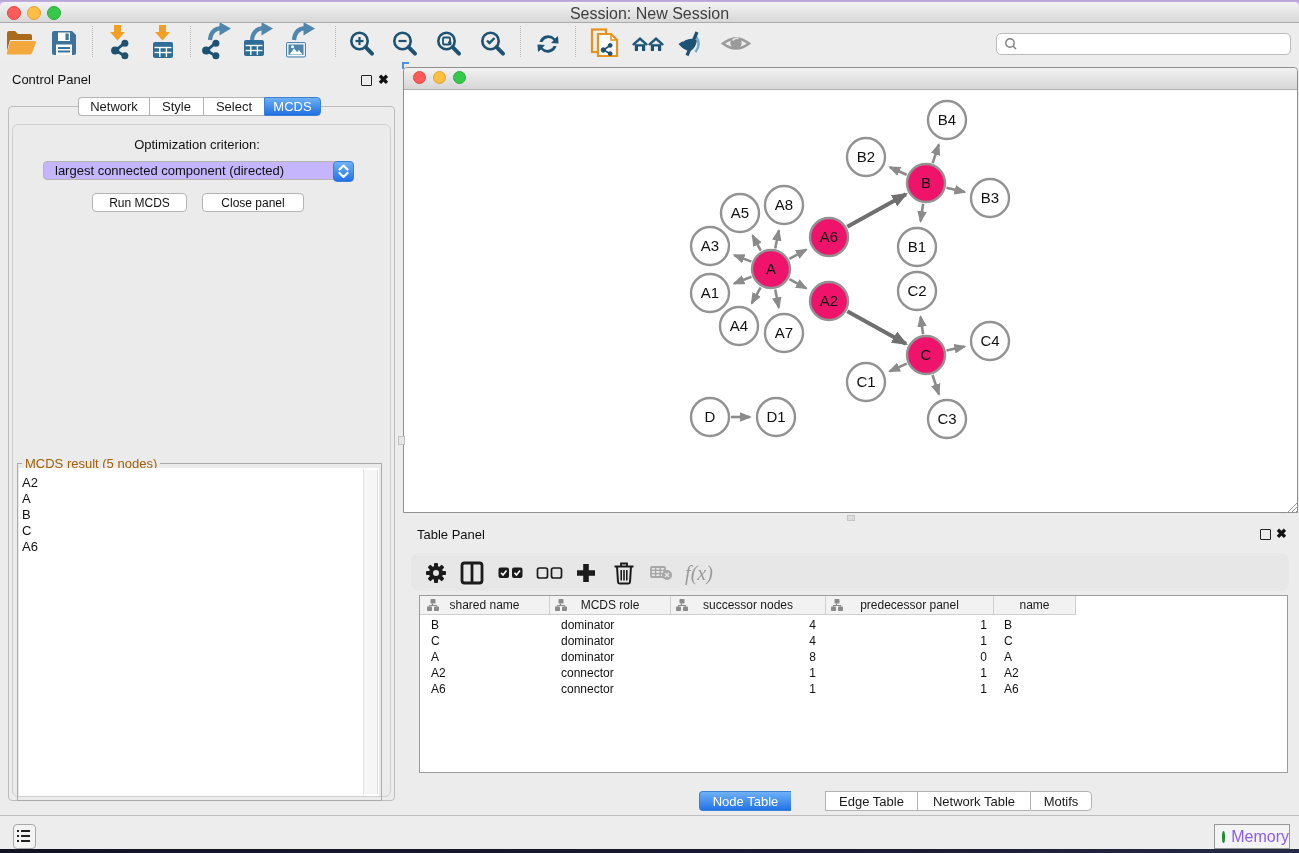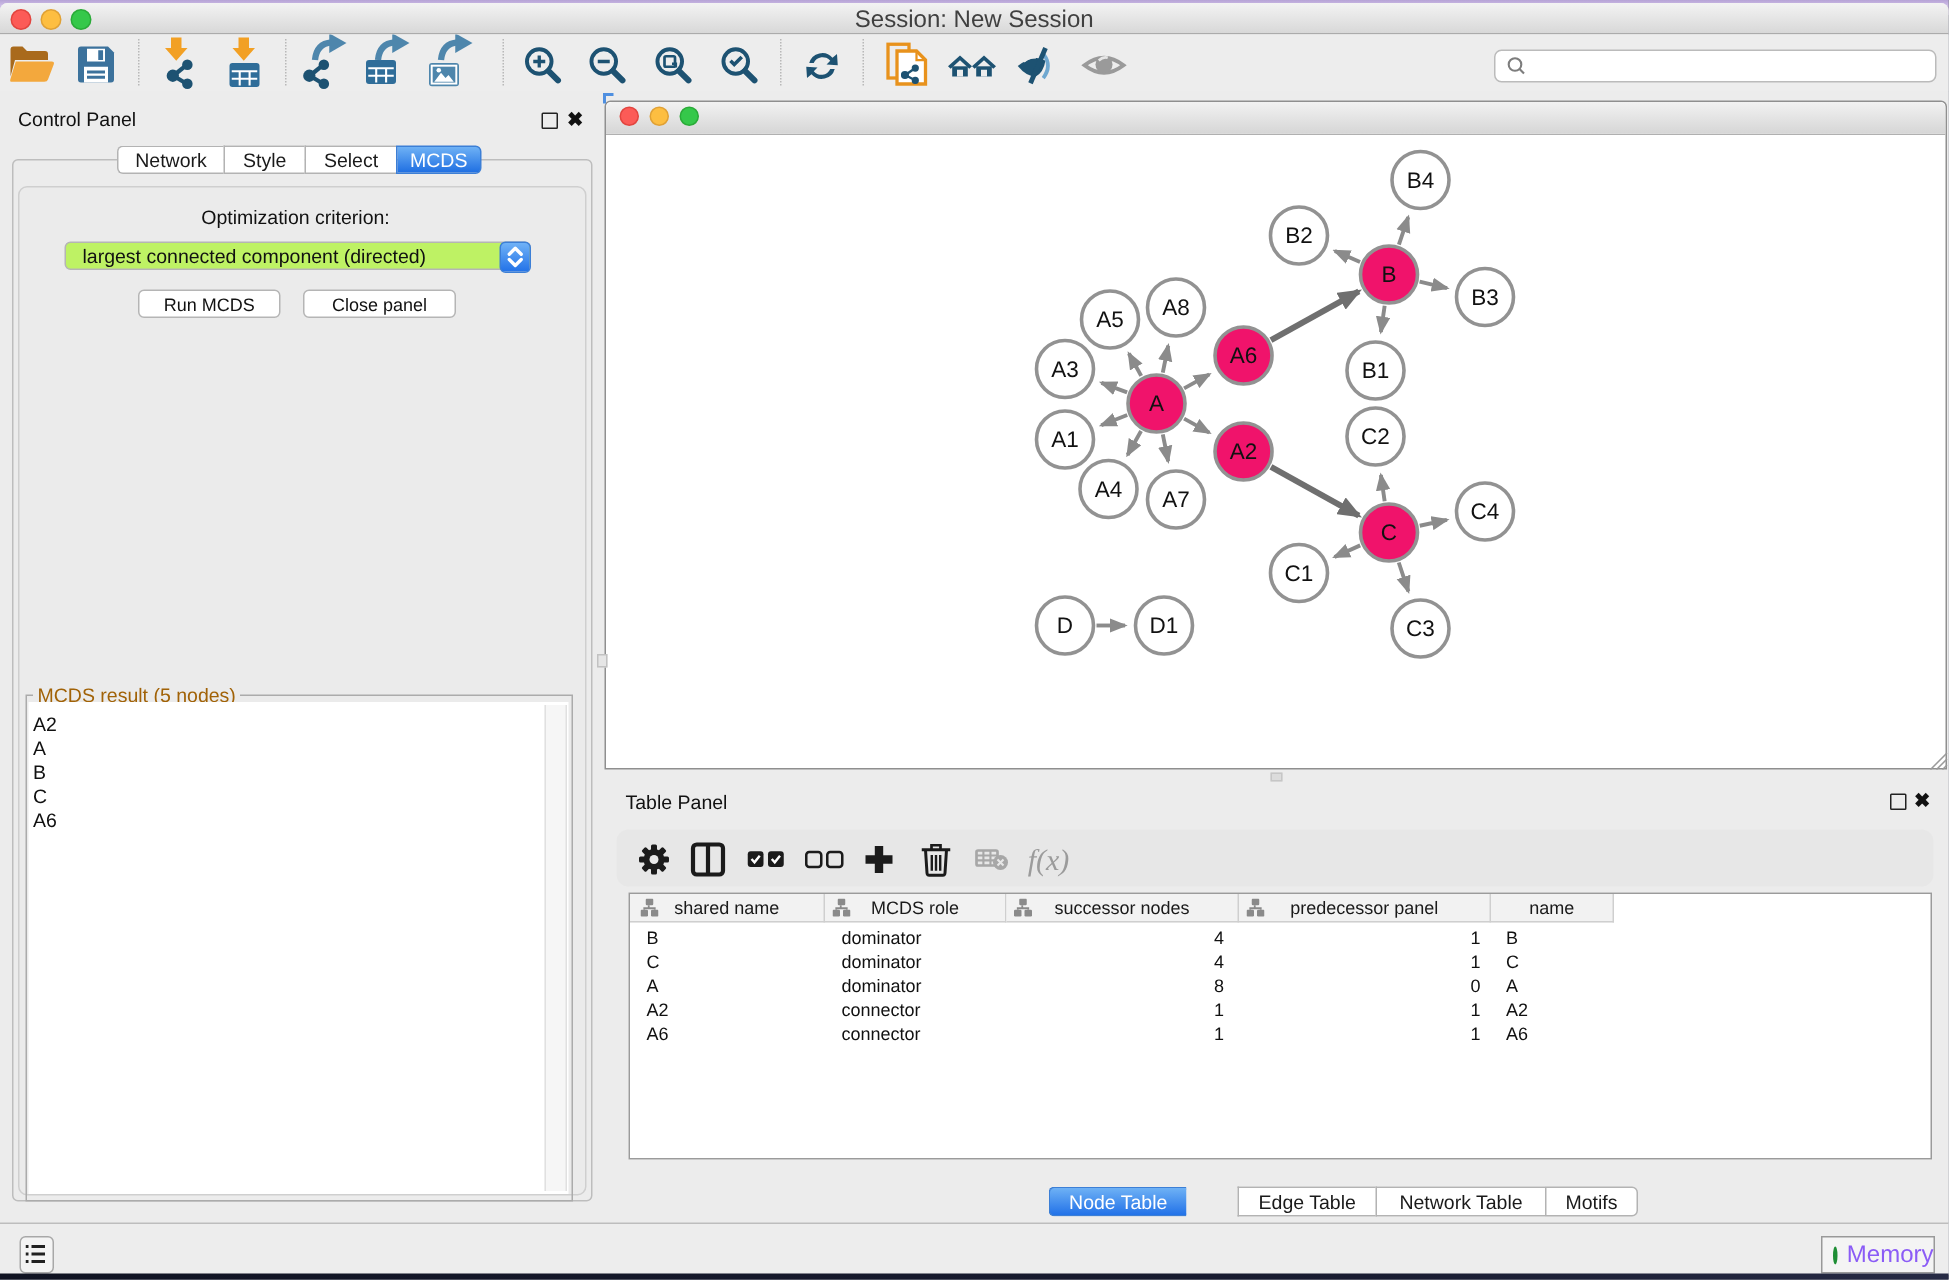--- a/index.html
+++ b/index.html
@@ -205,21 +205,21 @@
       <div class="abs xbtn" style="left:378px;top:14px;">✖</div>
       <div id="tabpaneA" class="abs" style="top:45px;"></div>
       <div id="tabpaneB" class="abs" style="top:63px;"></div>
       <div class="abs tabrow" style="left:78px;top:36px;">
         <div class="tab first" style="width:71px;">Network</div>
         <div class="tab" style="width:54px;">Style</div>
         <div class="tab" style="width:61px;">Select</div>
         <div class="tab last sel" style="width:57px;">MCDS</div>
       </div>
       <div class="abs" style="left:0;top:76px;width:394px;text-align:center;font-size:13px;color:#111;">Optimization criterion:</div>
-      <div class="abs" style="left:43px;top:100px;width:311px;height:19px;background:#bef264;border:1px solid #b5b5b5;border-radius:4px;box-sizing:border-box;">
+      <div class="abs" style="left:43px;top:100px;width:311px;height:19px;background:#c4b5fd;border:1px solid #b5b5b5;border-radius:4px;box-sizing:border-box;">
         <div style="position:absolute;left:11px;top:0px;font-size:13px;color:#111;line-height:17px;">largest connected component (directed)</div>
         <div style="position:absolute;right:-1px;top:-1px;width:19px;height:19px;background:linear-gradient(#70b2f6,#2272e8);border-radius:4px;border:1px solid #3c7fd6;">
           <svg width="19" height="19" viewBox="0 0 19 19">
               <path d="M5.5 7.5 L9.5 3.5 L13.5 7.5" fill="none" stroke="#fff" stroke-width="2.2" stroke-linecap="round" stroke-linejoin="round"></path>
               <path d="M5.5 11 L9.5 15 L13.5 11" fill="none" stroke="#fff" stroke-width="2.2" stroke-linecap="round" stroke-linejoin="round"></path>
             </svg>
         </div>
       </div>
       <div class="abs btn" style="left:92px;top:132px;width:95px;height:19px;">Run MCDS</div>
       <div class="abs btn" style="left:202px;top:132px;width:102px;height:19px;">Close panel</div>

